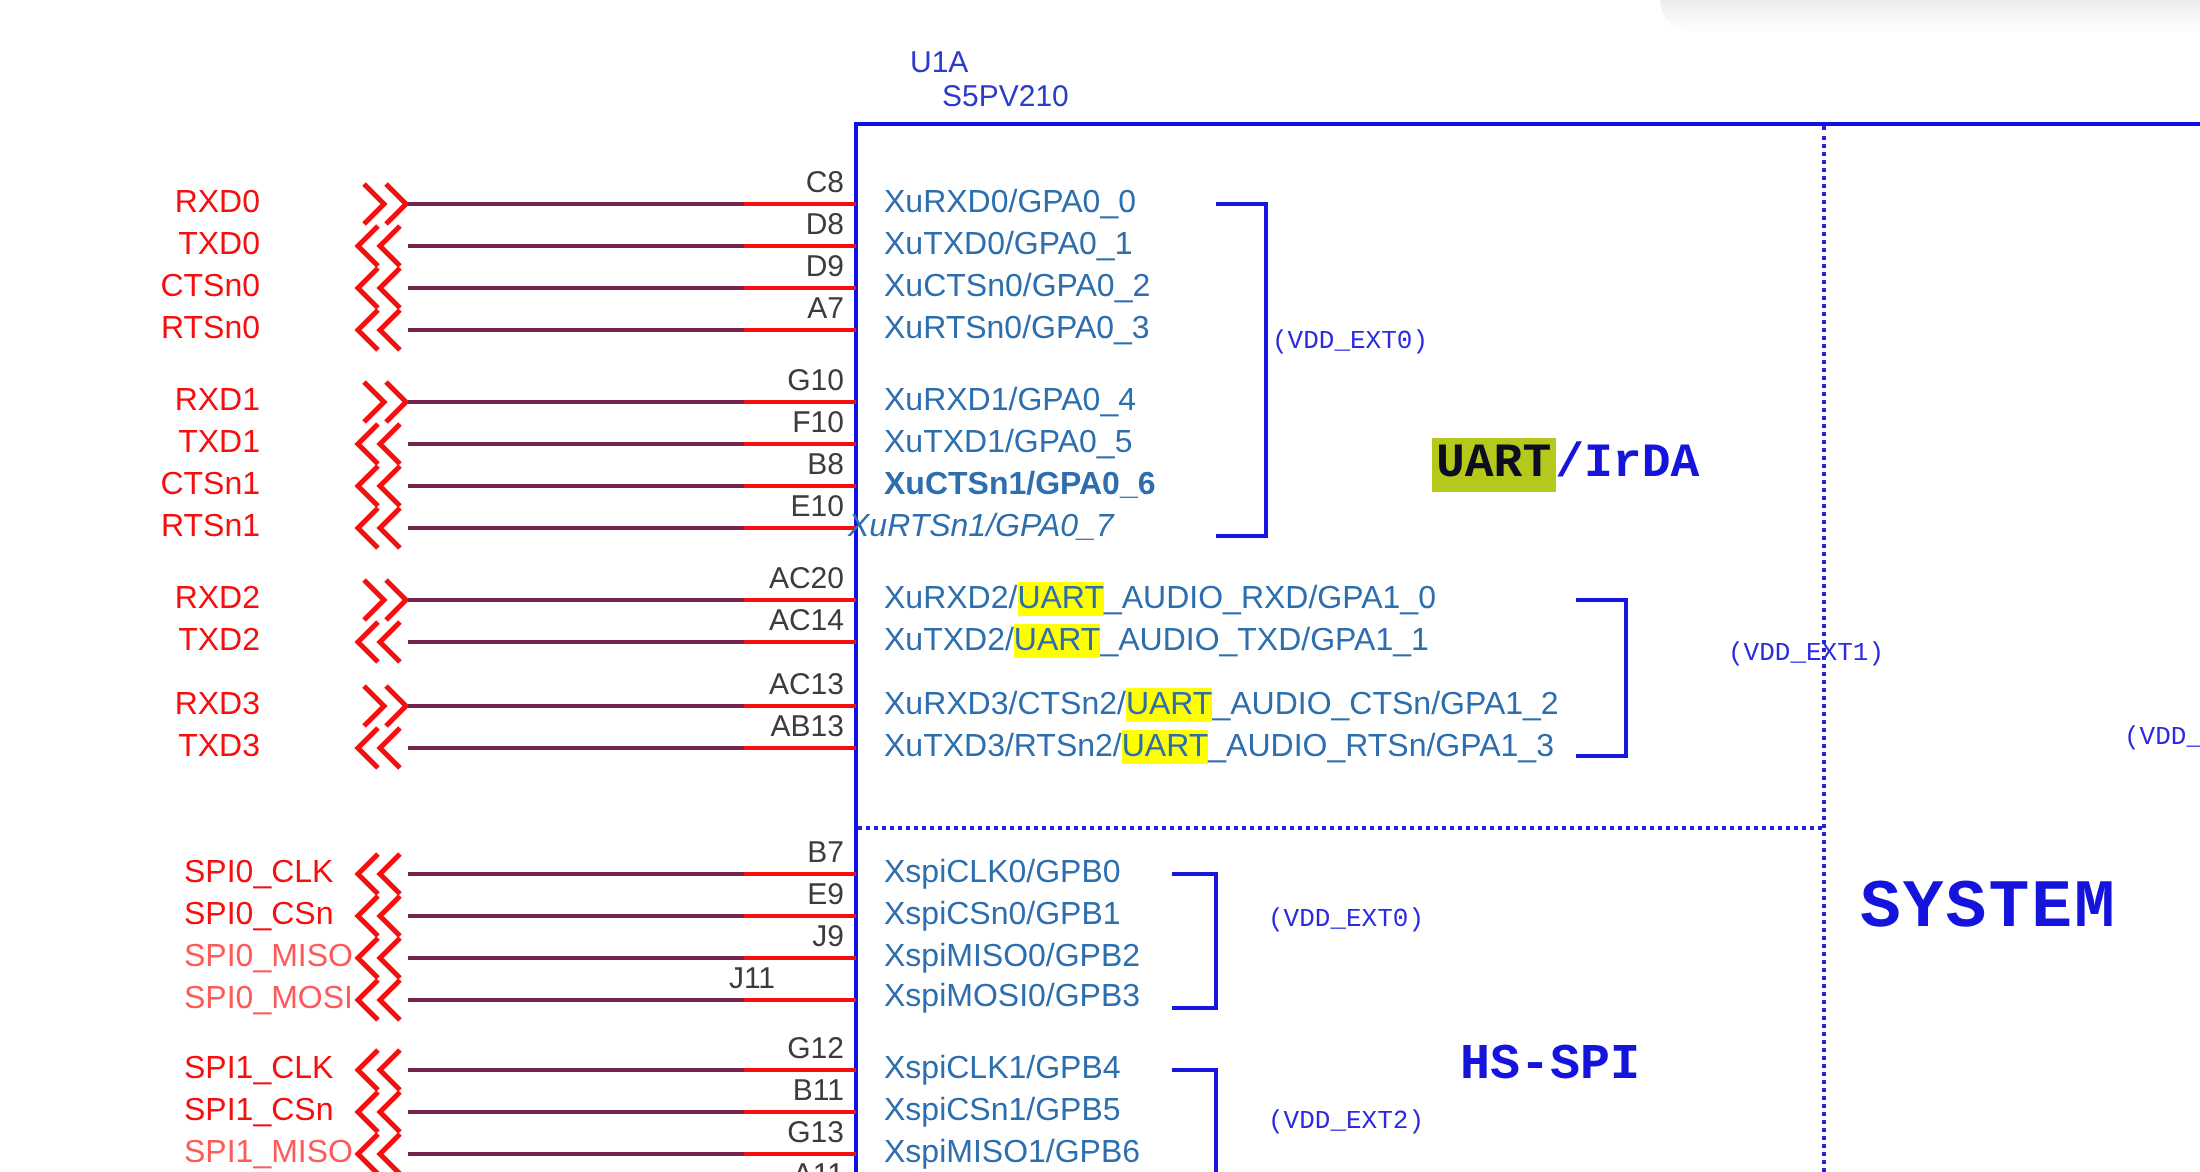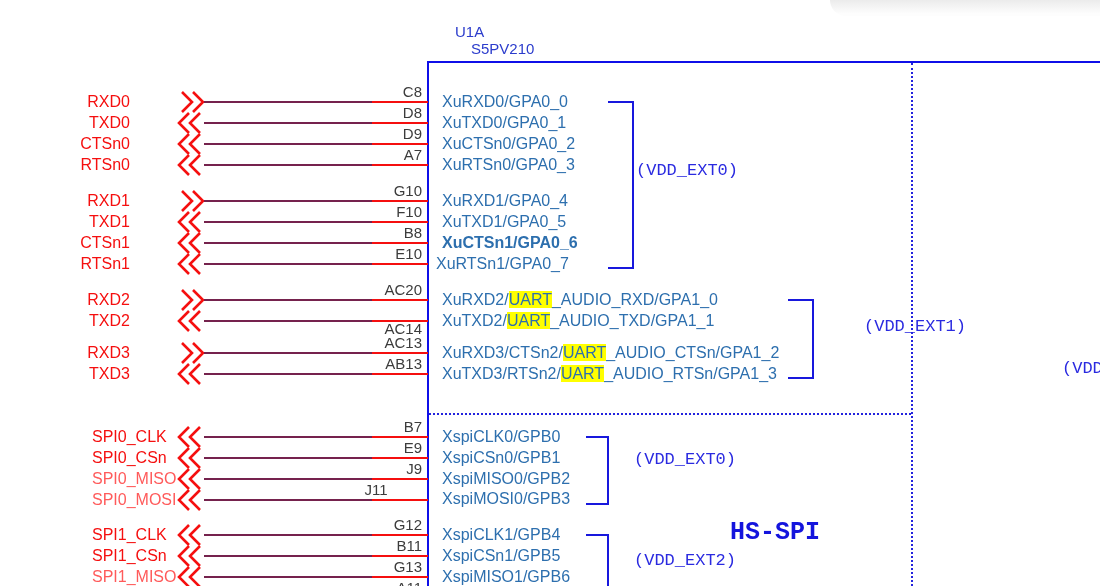--- a/index.html
+++ b/index.html
@@ -14,21 +14,21 @@
   .refdes{font-size:15px;color:#2b3ccc;line-height:16px;white-space:nowrap;}
   .sig{font-size:16px;height:18px;line-height:18px;color:#f50f0f;white-space:nowrap;}
   .sig.right{width:94px;text-align:right;}
   .sig.light{color:#ff5a5a;}
   .pin-num{font-size:15px;line-height:16px;width:92px;text-align:right;color:#3c3c3c;white-space:nowrap;}
   .pin-name{font-size:16px;height:18px;line-height:18px;color:#2d6fae;white-space:nowrap;}
   .pin-name .hl{background:#ffff00;}
   .wire{height:2px;}
   .wire.maroon{background:#75224d;}
   .wire.red{background:#f50f0f;}
-  .vdd{font-family:"Liberation Mono","DejaVu Sans Mono",monospace;font-size:17px;
+  .vdd{font-family:"Liberation Mono","DejaVu Sans Mono",monospace;font-size:13px;
        color:#2a2ae0;line-height:15px;white-space:nowrap;}
   .bracket{border-top:2px solid #1818dd;border-right:2px solid #1818dd;border-bottom:2px solid #1818dd;}
   .big{font-family:"Liberation Mono","DejaVu Sans Mono",monospace;font-weight:bold;
        color:#1414dd;white-space:nowrap;}
   .big.uart-line{font-size:24px;line-height:26px;}
   .uart-hl{background:#b4c91b;color:#0d0d22;padding:0 2px;}
   .big.hsspi{font-size:25px;line-height:26px;}
   .big.system{font-size:34px;line-height:34px;letter-spacing:1px;}
   .toolbar-shadow{left:830px;top:-8px;width:290px;height:24px;
       border-radius:0 0 0 16px;
@@ -115,38 +115,38 @@
       <div class="pin-num" style="left: 330px; top: 225px; position: absolute;">B8</div>
       <div class="pin-name" style="left: 442px; top: 234px; position: absolute; font-weight: bold;"><span>XuCTSn1/GPA0_6</span></div>
       <div class="sig right" style="left: 36px; top: 255px; position: absolute;">RTSn1</div>
       <svg width="30" height="22" viewBox="0 0 30 22" style="position: absolute; left: 176px; top: 253px; overflow: visible;">
         <polyline points="13,1 3,11 13,21" fill="none" stroke="#f50f0f" stroke-width="2.6"></polyline>
         <polyline points="24,1 14,11 24,21" fill="none" stroke="#f50f0f" stroke-width="2.6"></polyline>
       </svg>
       <div class="wire maroon" style="left: 204px; top: 263px; width: 168px; position: absolute;"></div>
       <div class="wire red" style="left: 372px; top: 263px; width: 56px; position: absolute;"></div>
       <div class="pin-num" style="left: 330px; top: 246px; position: absolute;">E10</div>
-      <div class="pin-name" style="left: 436px; top: 255px; position: absolute;"><span>XuRTSn1/GPA0_7</span></div>
+      <div class="pin-name" style="left: 424px; top: 255px; position: absolute; font-style: italic;"><span>XuRTSn1/GPA0_7</span></div>
       <div class="sig right" style="left: 36px; top: 291px; position: absolute;">RXD2</div>
       <svg width="30" height="22" viewBox="0 0 30 22" style="position: absolute; left: 176px; top: 289px; overflow: visible;">
         <polyline points="17,1 27,11 17,21" fill="none" stroke="#f50f0f" stroke-width="2.6"></polyline>
         <polyline points="6,1 16,11 6,21" fill="none" stroke="#f50f0f" stroke-width="2.6"></polyline>
       </svg>
       <div class="wire maroon" style="left: 204px; top: 299px; width: 168px; position: absolute;"></div>
       <div class="wire red" style="left: 372px; top: 299px; width: 56px; position: absolute;"></div>
       <div class="pin-num" style="left: 330px; top: 282px; position: absolute;">AC20</div>
       <div class="pin-name" style="left: 442px; top: 291px; position: absolute;"><span>XuRXD2/</span><span class="hl">UART</span><span>_AUDIO_RXD/GPA1_0</span></div>
       <div class="sig right" style="left: 36px; top: 312px; position: absolute;">TXD2</div>
       <svg width="30" height="22" viewBox="0 0 30 22" style="position: absolute; left: 176px; top: 310px; overflow: visible;">
         <polyline points="13,1 3,11 13,21" fill="none" stroke="#f50f0f" stroke-width="2.6"></polyline>
         <polyline points="24,1 14,11 24,21" fill="none" stroke="#f50f0f" stroke-width="2.6"></polyline>
       </svg>
       <div class="wire maroon" style="left: 204px; top: 320px; width: 168px; position: absolute;"></div>
       <div class="wire red" style="left: 372px; top: 320px; width: 56px; position: absolute;"></div>
-      <div class="pin-num" style="left: 330px; top: 321px; position: absolute;">AC14</div>
+      <div class="pin-num" style="left: 330px; top: 303px; position: absolute;">AC14</div>
       <div class="pin-name" style="left: 442px; top: 312px; position: absolute;"><span>XuTXD2/</span><span class="hl">UART</span><span>_AUDIO_TXD/GPA1_1</span></div>
       <div class="sig right" style="left: 36px; top: 344px; position: absolute;">RXD3</div>
       <svg width="30" height="22" viewBox="0 0 30 22" style="position: absolute; left: 176px; top: 342px; overflow: visible;">
         <polyline points="17,1 27,11 17,21" fill="none" stroke="#f50f0f" stroke-width="2.6"></polyline>
         <polyline points="6,1 16,11 6,21" fill="none" stroke="#f50f0f" stroke-width="2.6"></polyline>
       </svg>
       <div class="wire maroon" style="left: 204px; top: 352px; width: 168px; position: absolute;"></div>
       <div class="wire red" style="left: 372px; top: 352px; width: 56px; position: absolute;"></div>
       <div class="pin-num" style="left: 330px; top: 335px; position: absolute;">AC13</div>
       <div class="pin-name" style="left: 442px; top: 344px; position: absolute;"><span>XuRXD3/CTSn2/</span><span class="hl">UART</span><span>_AUDIO_CTSn/GPA1_2</span></div>
@@ -226,16 +226,20 @@
       <div class="bracket" style="left: 608px; top: 101px; width: 24px; height: 164px; position: absolute;"></div>
       <div class="vdd" style="left: 636px; top: 163px; position: absolute;">(VDD_EXT0)</div>
       <div class="bracket" style="left: 788px; top: 299px; width: 24px; height: 76px; position: absolute;"></div>
       <div class="vdd" style="left: 864px; top: 319px; position: absolute;">(VDD_EXT1)</div>
       <div class="bracket" style="left: 586px; top: 436px; width: 21px; height: 65px; position: absolute;"></div>
       <div class="vdd" style="left: 634px; top: 452px; position: absolute;">(VDD_EXT0)</div>
       <div class="bracket" style="left: 586px; top: 534px; width: 21px; height: 65px; position: absolute;"></div>
       <div class="vdd" style="left: 634px; top: 553px; position: absolute;">(VDD_EXT2)</div>
     </div>
 
+  <div class="abs big uart-line" style="left:716px;top:220px;">
+    <span class="uart-hl">UART</span><span>/IrDA</span>
+  </div>
   <div class="abs big hsspi" style="left:730px;top:520px;">HS-SPI</div>
+  <div class="abs big system" style="left:930px;top:438px;">SYSTEM</div>
   <div class="abs vdd" style="left:1062px;top:361px;">(VDD_</div>
 
 </div>
 
 </body></html>

